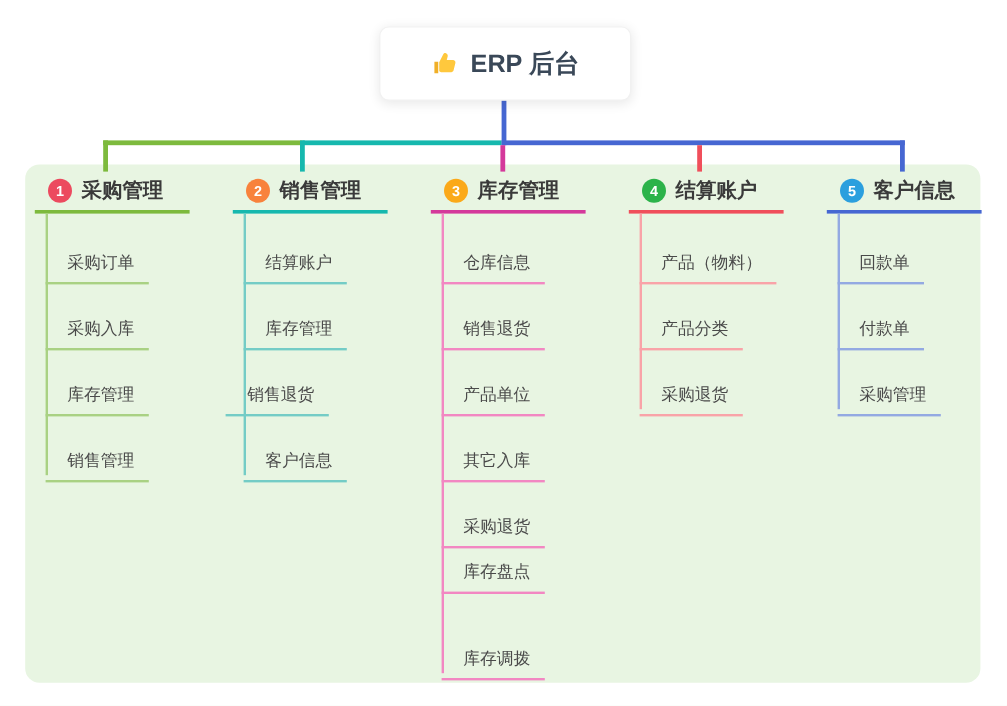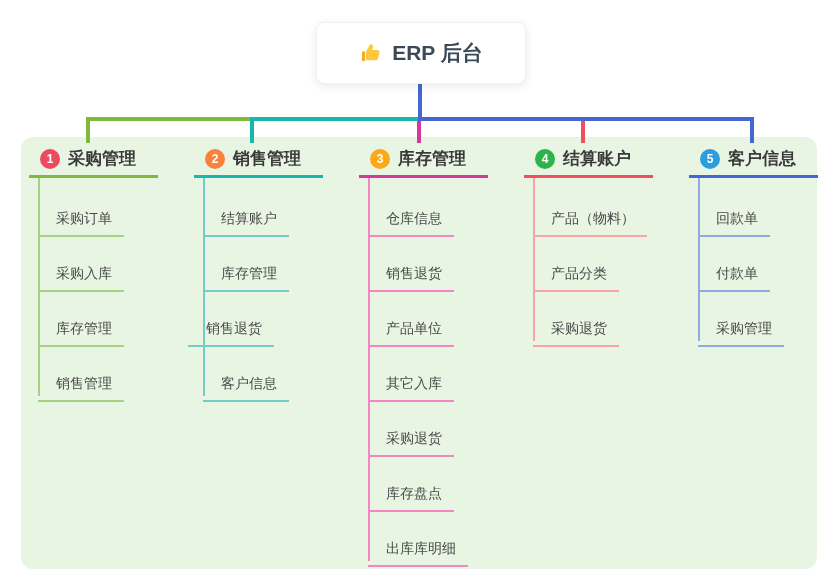--- a/index.html
+++ b/index.html
@@ -133,25 +133,25 @@
     </div>
   <div class="item" style="left:368px;top:308px">
       <span>产品单位</span>
     </div>
   <div class="item" style="left:368px;top:363px">
       <span>其它入库</span>
     </div>
   <div class="item" style="left:368px;top:418px">
       <span>采购退货</span>
     </div>
-  <div class="item" style="left:368px;top:473px">
+  <div class="item" style="left:368px;top:456px">
       <span>库存盘点</span>
     </div>
   <div class="item" style="left:368px;top:528px">
-      <span>出库库明细</span>
+      <span>库存调拨</span>
     </div>
 </div>
 
 <div class="b4">
   <div class="heading" style="left:524px">
     <span class="badge">4</span>
     <span>结算账户</span>
   </div>
   <div class="trunk" style="left:533px;height:163px"></div>
   <div class="item" style="left:533px;top:198px">

